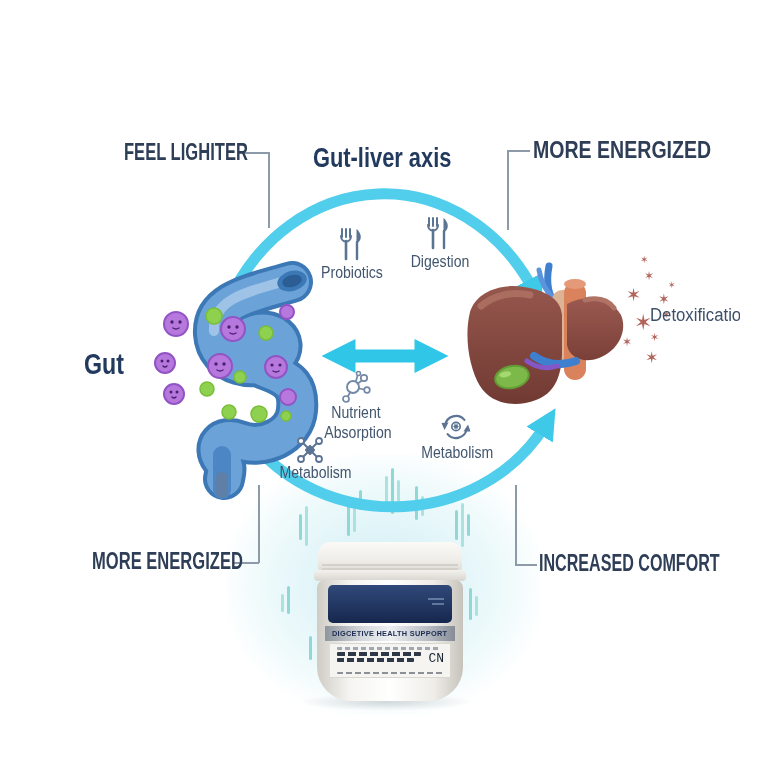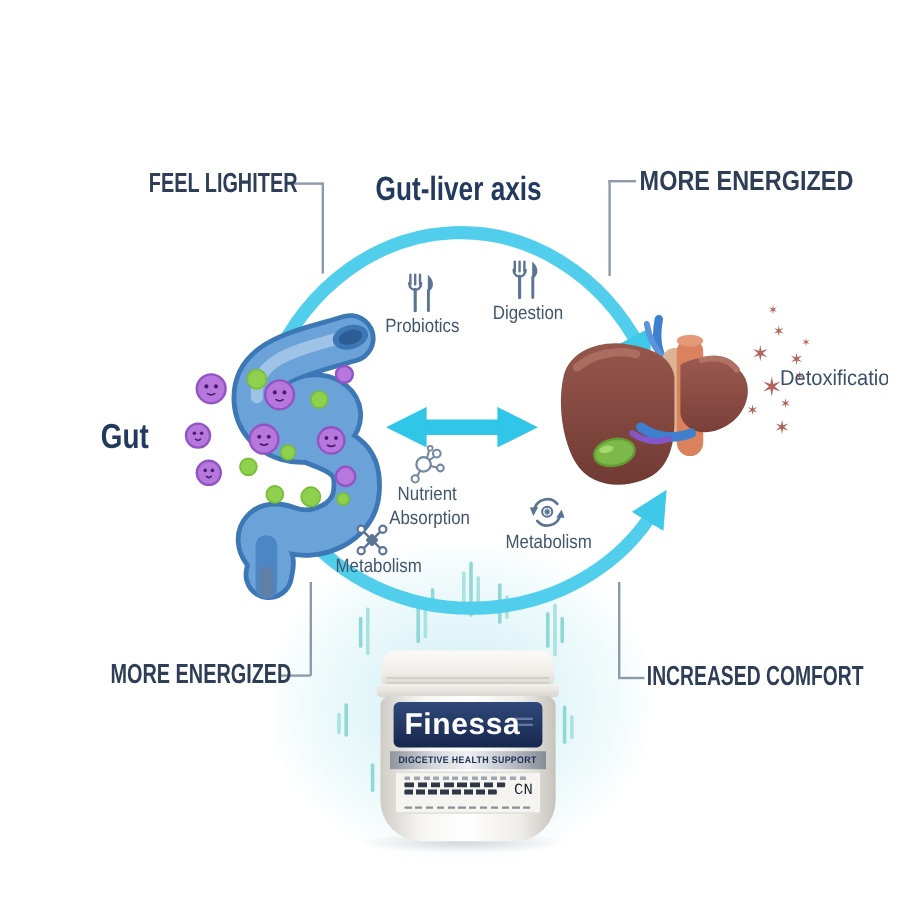--- a/index.html
+++ b/index.html
@@ -257,21 +257,20 @@
 
   <div class="shadow"></div>
   <div class="jar">
     <div class="lid">
       <div class="groove" style="bottom:6px"></div>
       <div class="groove" style="bottom:2px"></div>
     </div>
     <div class="lip"></div>
     <div class="body"></div>
     <div class="brandband">
-      <span class="brand">Finessa</span>
       <span class="branddeco" style="top:13px"></span>
       <span class="branddeco" style="top:18px;width:12px"></span>
     </div>
     <div class="silverband">
       <span>DIGCETIVE HEALTH SUPPORT</span>
     </div>
     <div class="panel">
       <div class="r" style="top:3px;height:2.5px;width:86%;background:repeating-linear-gradient(90deg,#7d8694 0 5px,transparent 5px 8px);opacity:.7"></div>
       <div class="r" style="top:8px;height:4px;width:70%;background:repeating-linear-gradient(90deg,#2e3846 0 8px,transparent 8px 11px)"></div>
       <div class="r" style="top:14px;height:4px;width:64%;background:repeating-linear-gradient(90deg,#2e3846 0 7px,transparent 7px 10px)"></div>

